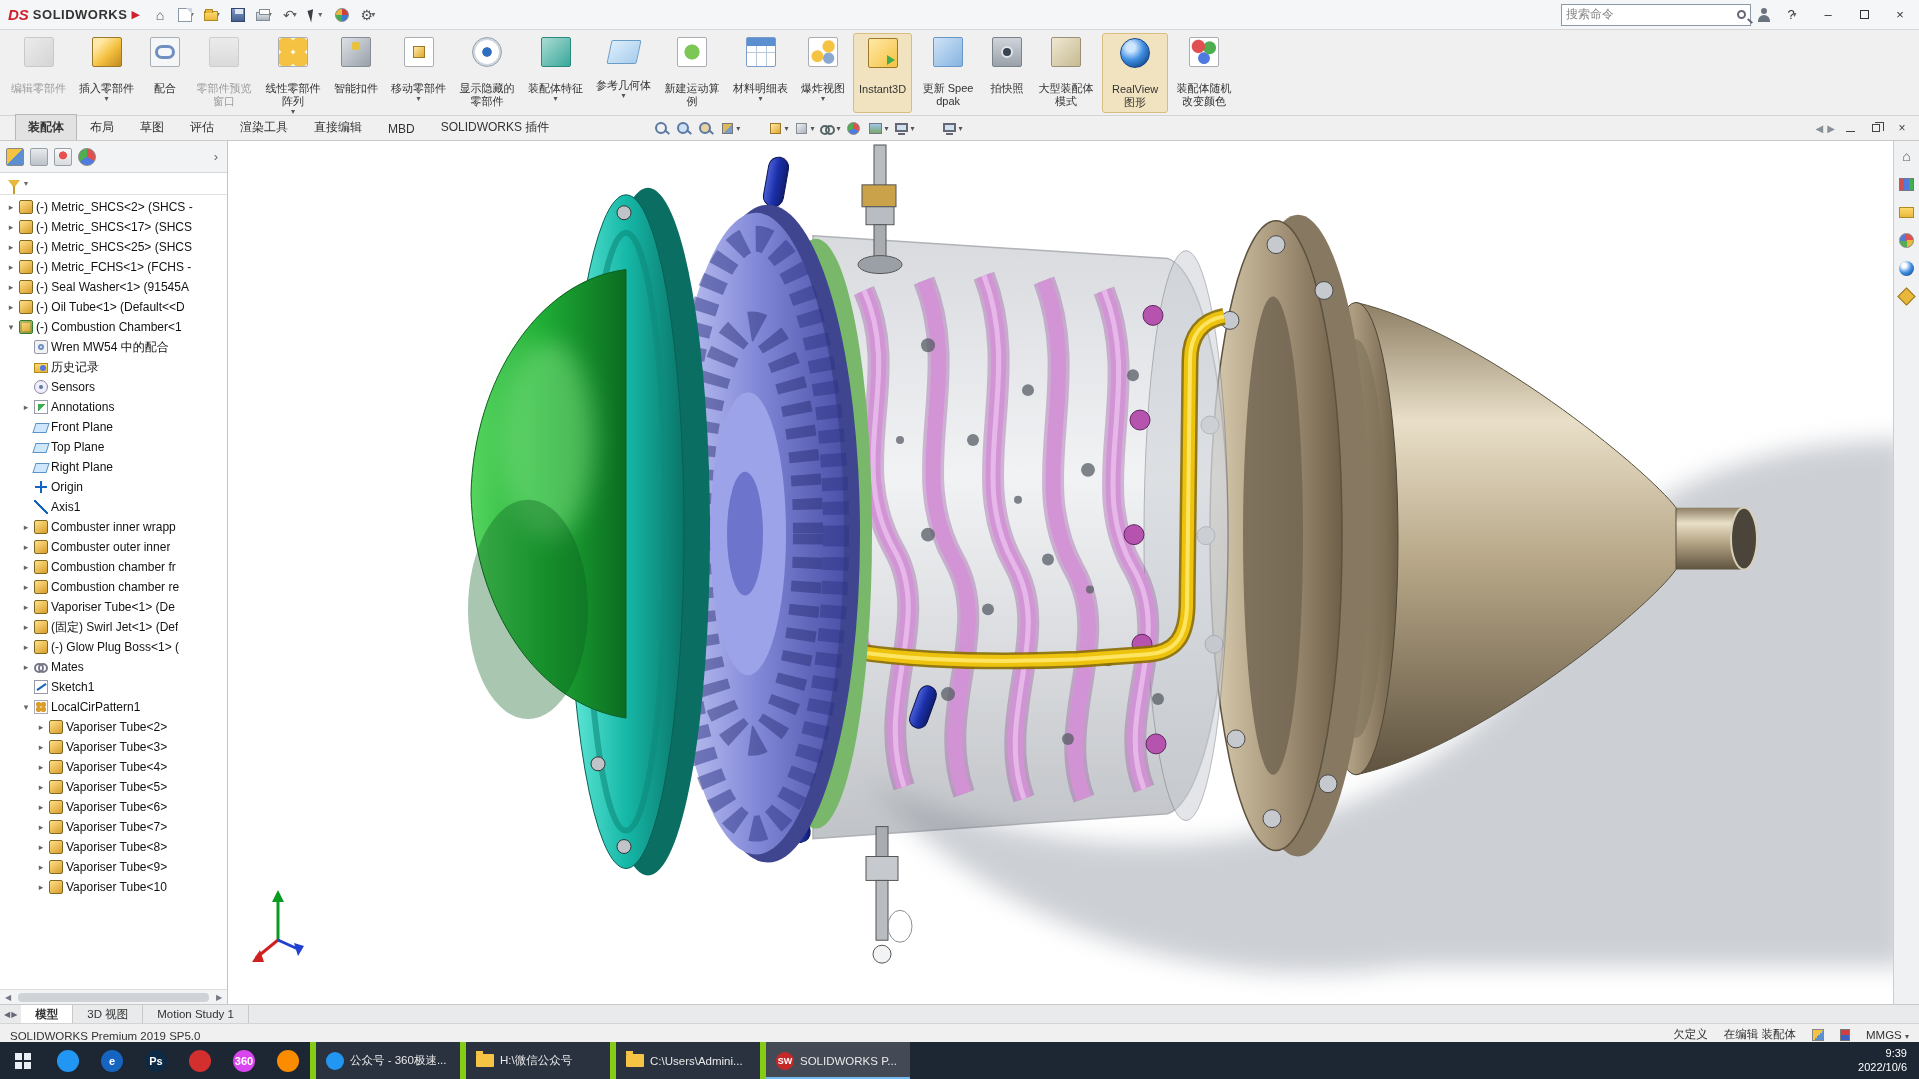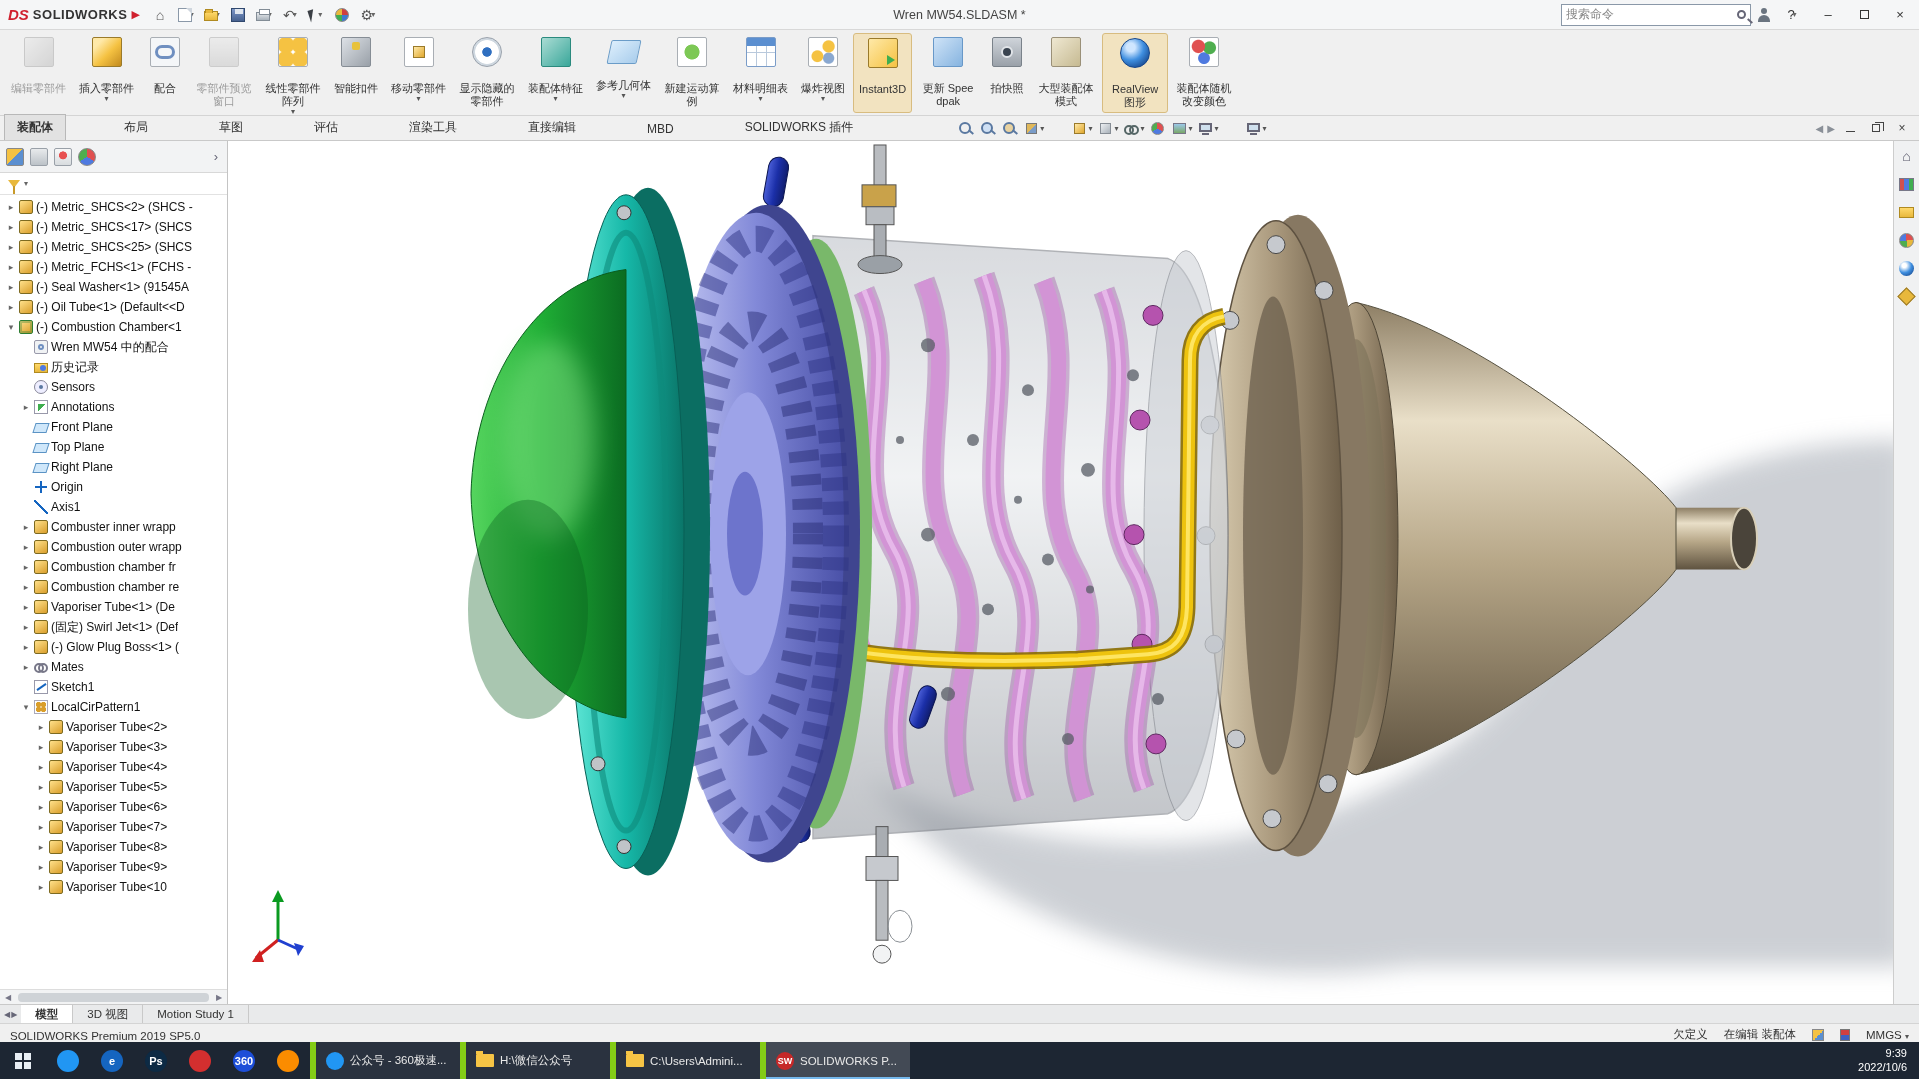--- a/index.html
+++ b/index.html
@@ -87,21 +87,21 @@
   .ri-camera { background:linear-gradient(#cfd4da,#9aa1a9); border:1px solid #7a828a; }
   .ri-camera::before { content:""; position:absolute; inset:8px; border-radius:50%; background:#3a4450; border:2px solid #e0e4e8; }
   .ri-large-asm { background:linear-gradient(135deg,#efe8d2,#c6ba92); border:1px solid #9a9078; }
   .ri-sphere { background:radial-gradient(circle at 35% 30%,#cfe6ff 0 16%,#3f8fe0 48%,#16468c 85%); border-radius:50%; border:1px solid #16468c; }
   .ri-colors { background:radial-gradient(circle at 30% 30%,#e05050 22%,transparent 26%),
     radial-gradient(circle at 70% 35%,#4fae4f 22%,transparent 26%),
     radial-gradient(circle at 50% 72%,#4f7ae0 22%,transparent 26%),#fff; border:1px solid #a9aeb4; }
 
   
   .tabrow { height:25px; background:#f0f0f0; border-bottom:1px solid #c9c9c9; display:flex; align-items:flex-end; flex:none; }
-  .cmdtabs { display:flex; align-items:flex-end; padding-left:4px; height:100%;gap:45px; }
+  .cmdtabs { display:flex; align-items:flex-end; padding-left:15px; height:100%; }
   .ctab { padding:4px 12px; font-size:12px; color:#333; border:1px solid transparent; border-bottom:none; }
   .ctab.active { background:#e2e2e2; border-color:#b8b8b8; font-weight:bold; }
   .viewtools { display:flex; align-items:center; gap:2px; margin-left:90px; height:100%; }
   .hu { height:20px; display:flex; align-items:center; justify-content:center; padding:0 2px; border-radius:2px; }
   .hu .glyph { width:15px; height:15px; position:relative; }
   .hu .hcaret { font-size:8px; color:#555; margin-left:1px; }
   .g-mag::before { content:""; position:absolute; left:1px; top:1px; width:8px; height:8px; border:2px solid #5a78a0; border-radius:50%; }
   .g-mag::after { content:""; position:absolute; left:10px; top:10px; width:6px; height:2px; background:#5a78a0; transform:rotate(40deg); }
   .g-mag2::before { content:""; position:absolute; left:1px; top:1px; width:8px; height:8px; border:2px solid #5a78a0; border-radius:50%; background:#cfe0f4; }
   .g-mag2::after { content:""; position:absolute; left:10px; top:10px; width:6px; height:2px; background:#5a78a0; transform:rotate(40deg); }
@@ -257,21 +257,20 @@
         <span class="qcaret">▾</span>
       </div>
     <div class="qbtn">
         <span class="mini mi-rebuild"></span>
       </div>
     <div class="qbtn">
         <span>⚙</span>
         <span class="qcaret">▾</span>
       </div>
   </div>
-  <div class="tb-title">Wren MW54.SLDASM *</div>
   <div class="tb-right">
     <div class="searchbox">
       <span class="txt">搜索命令</span>
       <span class="magicon"></span>
     </div>
     <div class="person"></div>
     <div class="winbtn">
         <span>?</span>
         <span class="qcaret">▾</span>
       </div>
@@ -616,21 +615,21 @@
 
         <div class="titem" style="padding-left: 21px;">
           <span class="tarrow">▸</span>
           <span class="ti ti-part"></span>
           <span class="tlabel">Combuster inner wrapp</span>
         </div>
 
         <div class="titem" style="padding-left: 21px;">
           <span class="tarrow">▸</span>
           <span class="ti ti-part"></span>
-          <span class="tlabel">Combustion outer wrapp</span>
+          <span class="tlabel">Combuster outer inner</span>
         </div>
 
         <div class="titem" style="padding-left: 21px;">
           <span class="tarrow">▸</span>
           <span class="ti ti-part"></span>
           <span class="tlabel">Combustion chamber fr</span>
         </div>
 
         <div class="titem" style="padding-left: 21px;">
           <span class="tarrow">▸</span>
@@ -1007,21 +1006,21 @@
 
     <div class="tk-ico">
       <span class="tkglyph" style="background: rgb(13, 42, 68);">Ps</span>
     </div>
 
     <div class="tk-ico">
       <span class="tkglyph" style="background: rgb(211, 47, 47);"></span>
     </div>
 
     <div class="tk-ico">
-      <span class="tkglyph" style="background: #1d4ed8;">360</span>
+      <span class="tkglyph" style="background: #d946ef;">360</span>
     </div>
 
     <div class="tk-ico">
       <span class="tkglyph" style="background: rgb(251, 140, 0);"></span>
     </div>
 
     <div class="tk-win">
       <span class="tk-winicon wi-circle" style="background: rgb(33, 150, 243);"></span>
       <span class="wlabel">公众号 - 360极速...</span>
     </div>

